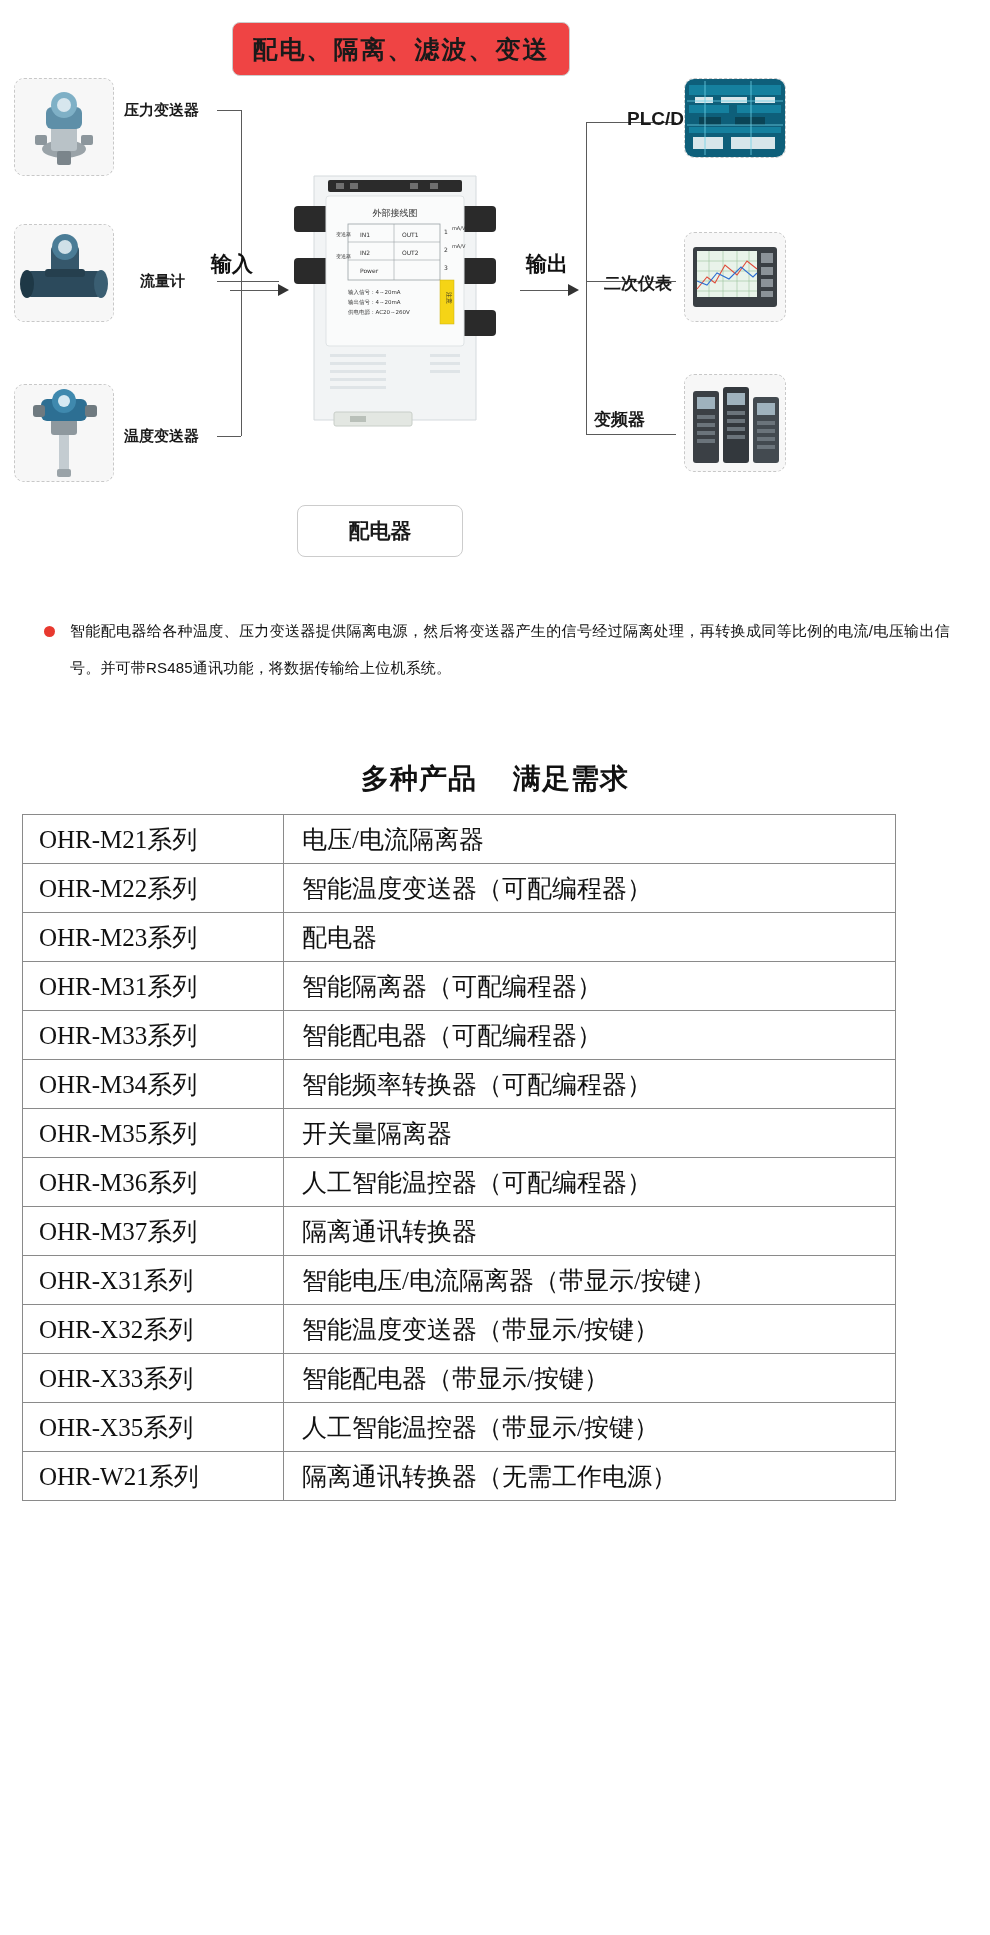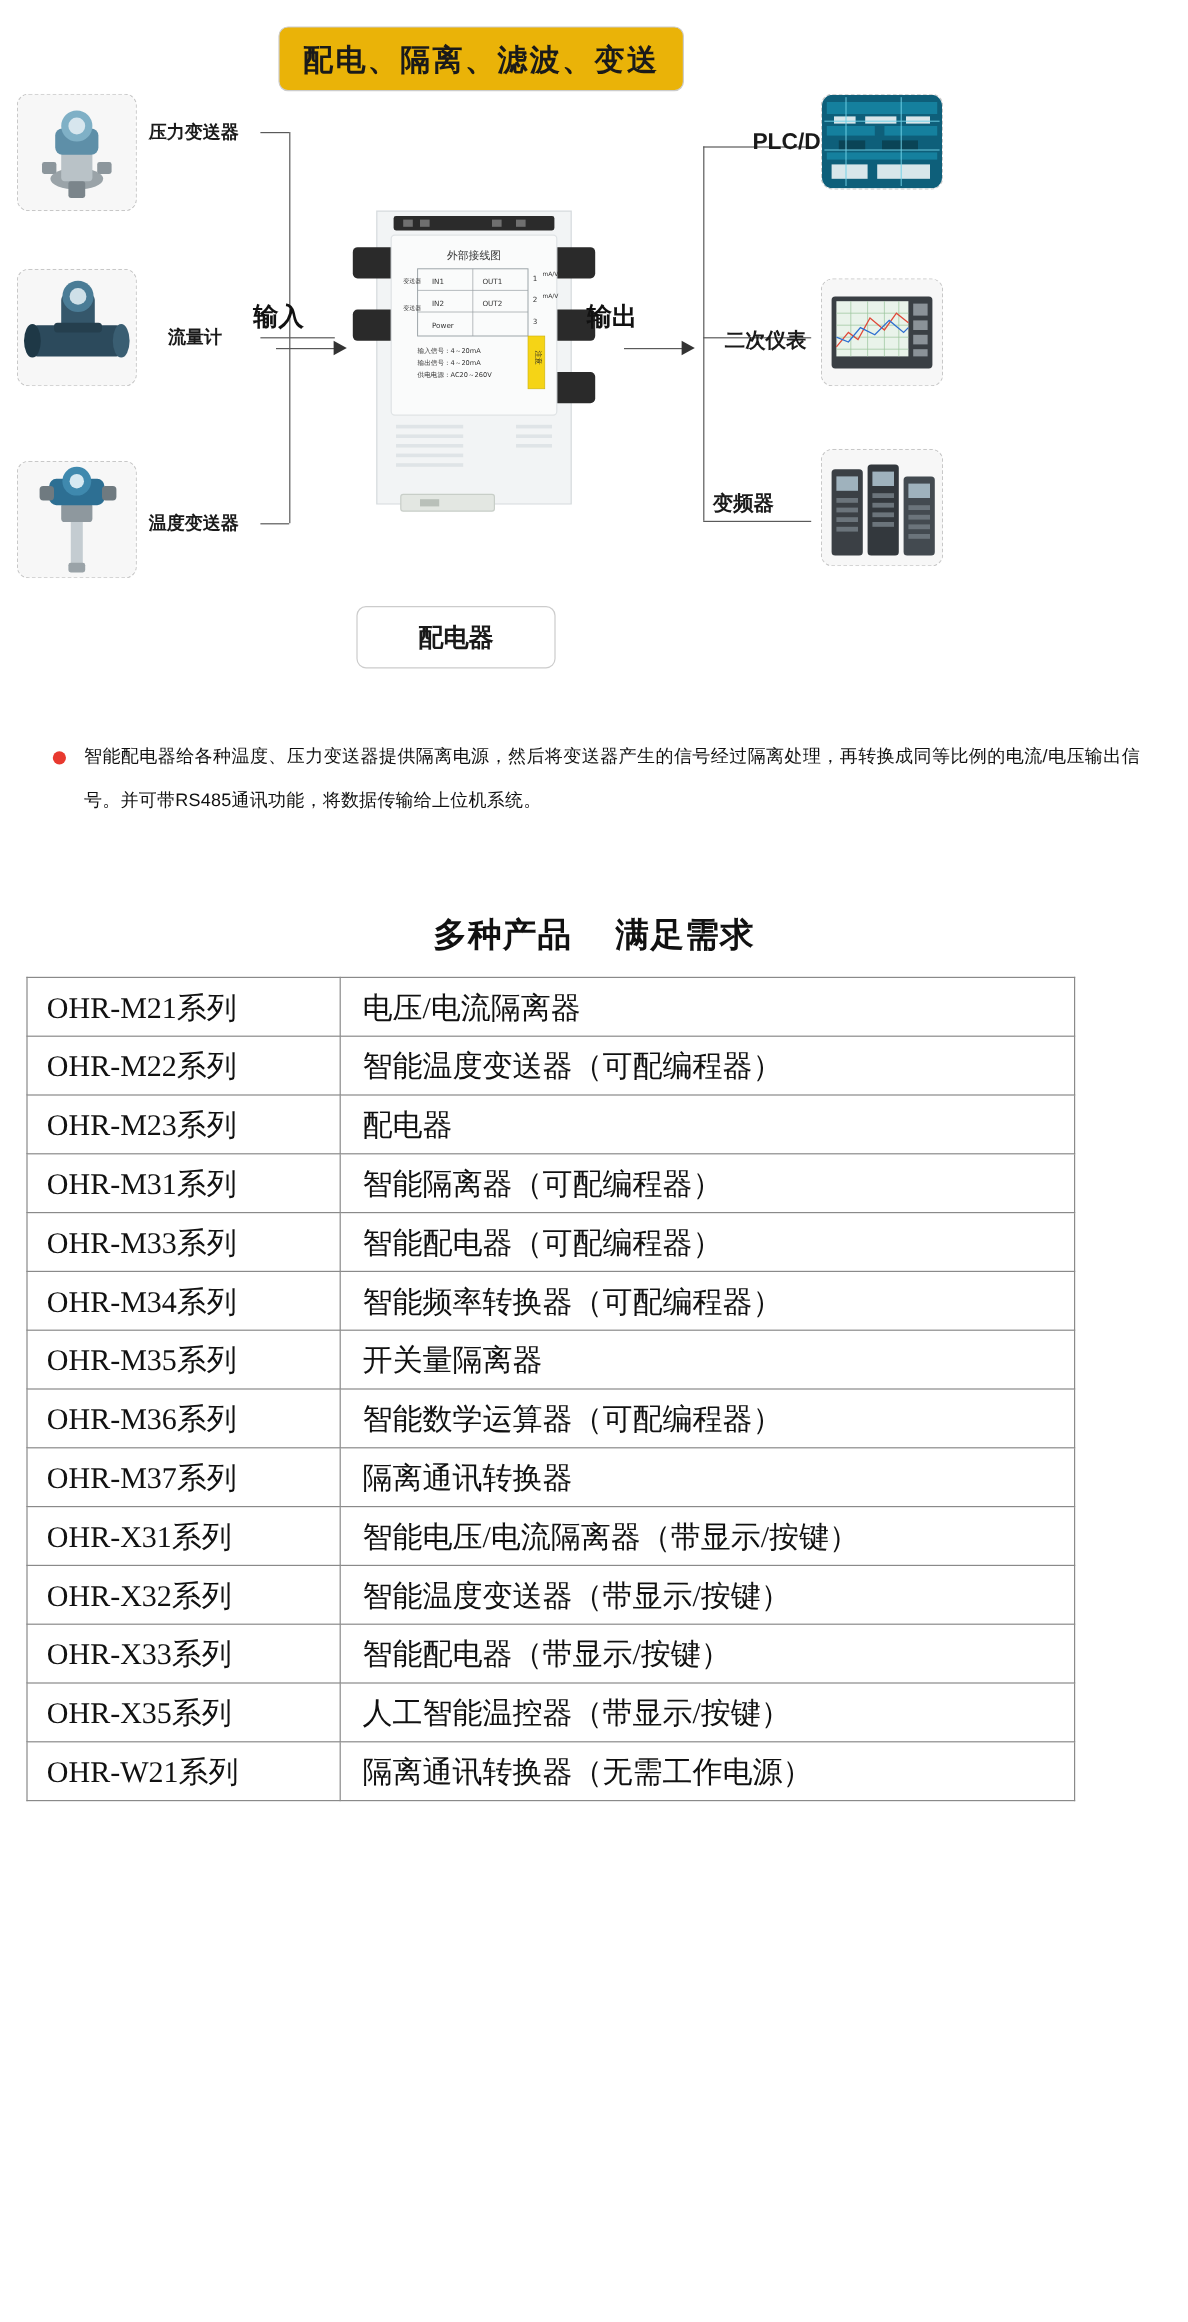--- a/index.html
+++ b/index.html
@@ -24,21 +24,21 @@
   }
 
   .title-box {
     position: absolute;
     left: 232px;
     top: 22px;
     width: 336px;
     height: 52px;
     border: 1px solid #cccccc;
     border-radius: 8px;
-    background: #eab308;
+    background: #ef4444;
     display: flex;
     align-items: center;
     justify-content: center;
     font-size: 25px;
     font-weight: bold;
     letter-spacing: 2px;
     color: #1a1a1a;
   }
 
   .bottom-box {
@@ -276,21 +276,21 @@
         <rect x="140" y="186" width="30" height="3"></rect>
         <rect x="140" y="194" width="30" height="3"></rect>
         <rect x="140" y="202" width="30" height="3"></rect>
       </g>
 
       <rect x="44" y="244" width="78" height="14" rx="2" fill="#e3e7e2" stroke="#c8cec8"></rect>
       <rect x="60" y="248" width="16" height="6" fill="#b9c0b9"></rect>
     </svg>
   </div>
 
-  <div class="io-label" style="left:489px; top:250px;text-align:right;">输出</div>
+  <div class="io-label" style="left:526px; top:250px;text-align:right;">输出</div>
   <div class="line h" style="left:520px; top:290px; width:50px;"></div>
   <div class="arrow-right" style="left:568px; top:284px;"></div>
 
   <div class="line v" style="left:586px; top:122px; height:312px;"></div>
   <div class="line h" style="left:586px; top:122px; width:90px;"></div>
   <div class="line h" style="left:586px; top:281px; width:90px;"></div>
   <div class="line h" style="left:586px; top:434px; width:90px;"></div>
 
   <div class="dev-label" style="left:594px; top:108px; font-size:19px;margin-left:33px;">PLC/DCS</div>
   <div class="photo-box" style="left:684px; top:78px; width:100px; height:78px;">
@@ -413,21 +413,21 @@
     <tr>
       <td class="col-model">OHR-M34系列</td>
       <td class="col-desc">智能频率转换器（可配编程器）</td>
     </tr>
     <tr>
       <td class="col-model">OHR-M35系列</td>
       <td class="col-desc">开关量隔离器</td>
     </tr>
     <tr>
       <td class="col-model">OHR-M36系列</td>
-      <td class="col-desc">智能数学运算器（可配编程器）</td>
+      <td class="col-desc">人工智能温控器（可配编程器）</td>
     </tr>
     <tr>
       <td class="col-model">OHR-M37系列</td>
       <td class="col-desc">隔离通讯转换器</td>
     </tr>
     <tr>
       <td class="col-model">OHR-X31系列</td>
       <td class="col-desc">智能电压/电流隔离器（带显示/按键）</td>
     </tr>
     <tr>

